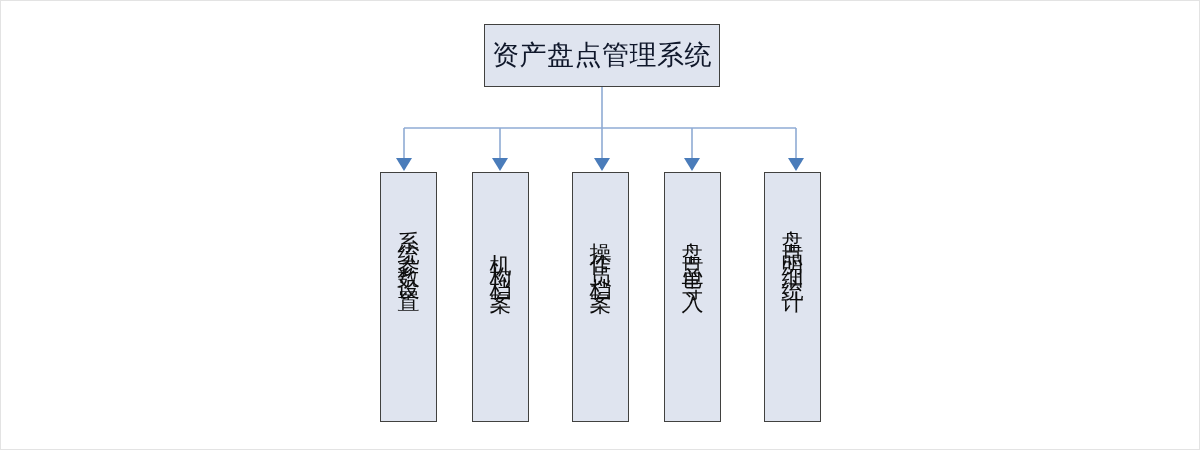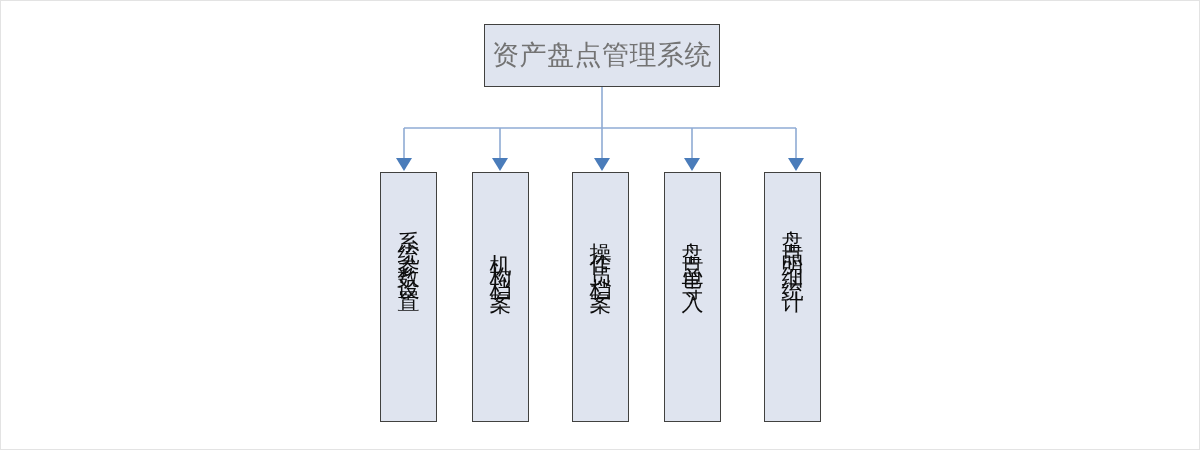--- a/index.html
+++ b/index.html
@@ -45,21 +45,21 @@
   .node.root {
     left: 483px;
     top: 23px;
     width: 236px;
     height: 63px;
   }
 
   .root-label {
     font-size: 27px;
     line-height: 1;
-    color: #737373;
+    color: #0f172a;
     letter-spacing: 0.5px;
     white-space: nowrap;
   }
 
   .node.leaf {
     top: 171px;
     width: 57px;
     height: 250px;
     align-items: flex-start;
     justify-content: center;

